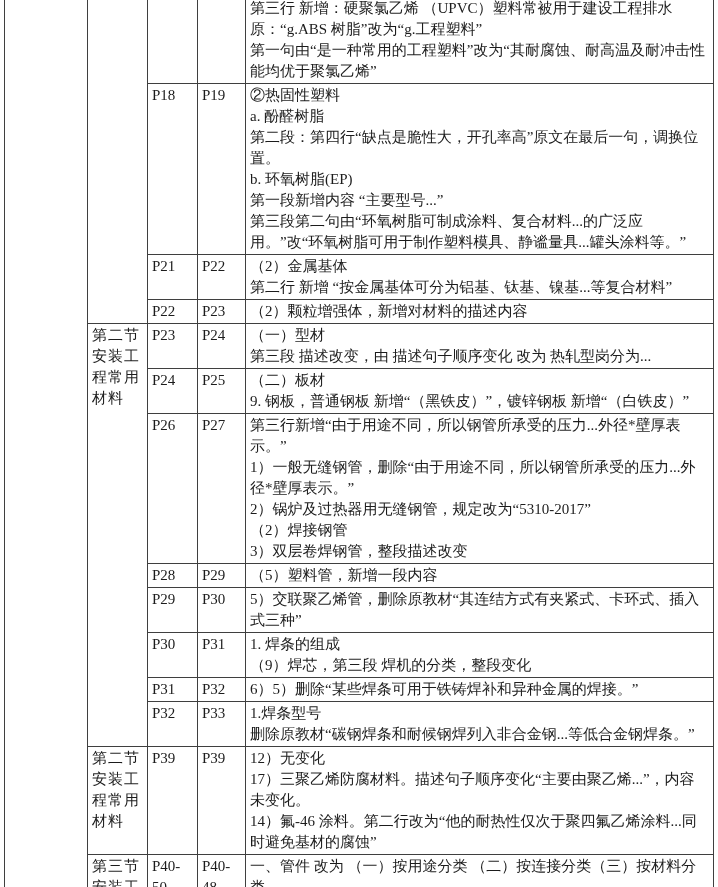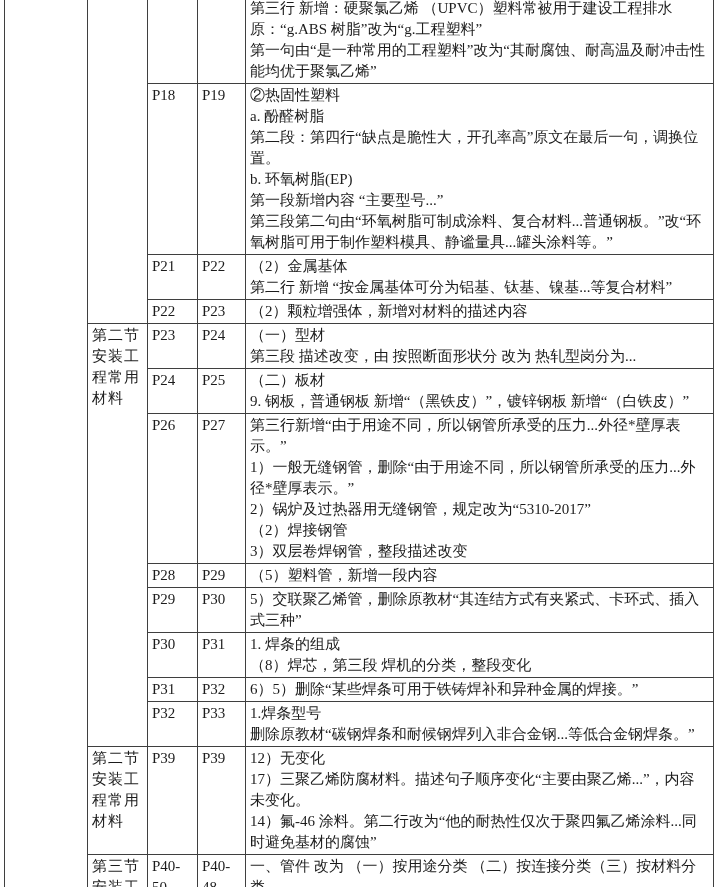--- a/index.html
+++ b/index.html
@@ -71,39 +71,39 @@
 第一句由“是一种常用的工程塑料”改为“其耐腐蚀、耐高温及耐冲击性能均优于聚氯乙烯”</td>
       </tr>
       <tr>
         <td class="col-page">P18</td>
         <td class="col-page">P19</td>
         <td class="col-desc">②热固性塑料
 a. 酚醛树脂
 第二段：第四行“缺点是脆性大，开孔率高”原文在最后一句，调换位置。
 b. 环氧树脂(EP)
 第一段新增内容 “主要型号...”
-第三段第二句由“环氧树脂可制成涂料、复合材料...普通钢板。”改“环氧树脂可用于制作塑料模具、静谧量具...罐头涂料等。”</td>
+第三段第二句由“环氧树脂可制成涂料、复合材料...的广泛应用。”改“环氧树脂可用于制作塑料模具、静谧量具...罐头涂料等。”</td>
       </tr>
       <tr>
         <td class="col-page">P21</td>
         <td class="col-page">P22</td>
         <td class="col-desc">（2）金属基体
 第二行 新增 “按金属基体可分为铝基、钛基、镍基...等复合材料”</td>
       </tr>
       <tr>
         <td class="col-page">P22</td>
         <td class="col-page">P23</td>
         <td class="col-desc">（2）颗粒增强体，新增对材料的描述内容</td>
       </tr>
       <tr>
         <td class="col-section" rowspan="8">第二节安装工程常用材料</td>
         <td class="col-page">P23</td>
         <td class="col-page">P24</td>
         <td class="col-desc">（一）型材
-第三段 描述改变，由 按照断面形状分 改为 热轧型岗分为...</td>
+第三段 描述改变，由 描述句子顺序变化 改为 热轧型岗分为...</td>
       </tr>
       <tr>
         <td class="col-page">P24</td>
         <td class="col-page">P25</td>
         <td class="col-desc">（二）板材
 9. 钢板，普通钢板 新增“（黑铁皮）”，镀锌钢板 新增“（白铁皮）”</td>
       </tr>
       <tr>
         <td class="col-page">P26</td>
         <td class="col-page">P27</td>
@@ -120,21 +120,21 @@
       </tr>
       <tr>
         <td class="col-page">P29</td>
         <td class="col-page">P30</td>
         <td class="col-desc">5）交联聚乙烯管，删除原教材“其连结方式有夹紧式、卡环式、插入式三种”</td>
       </tr>
       <tr>
         <td class="col-page">P30</td>
         <td class="col-page">P31</td>
         <td class="col-desc">1. 焊条的组成
-（8）焊芯，第三段 焊机的分类，整段变化</td>
+（9）焊芯，第三段 焊机的分类，整段变化</td>
       </tr>
       <tr>
         <td class="col-page">P31</td>
         <td class="col-page">P32</td>
         <td class="col-desc">6）5）删除“某些焊条可用于铁铸焊补和异种金属的焊接。”</td>
       </tr>
       <tr>
         <td class="col-page">P32</td>
         <td class="col-page">P33</td>
         <td class="col-desc">1.焊条型号

